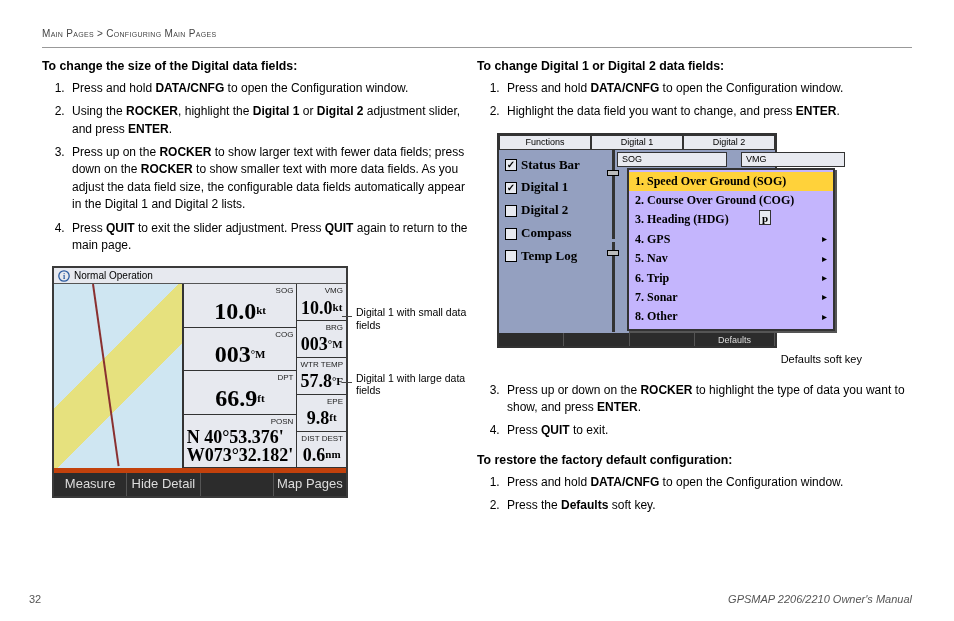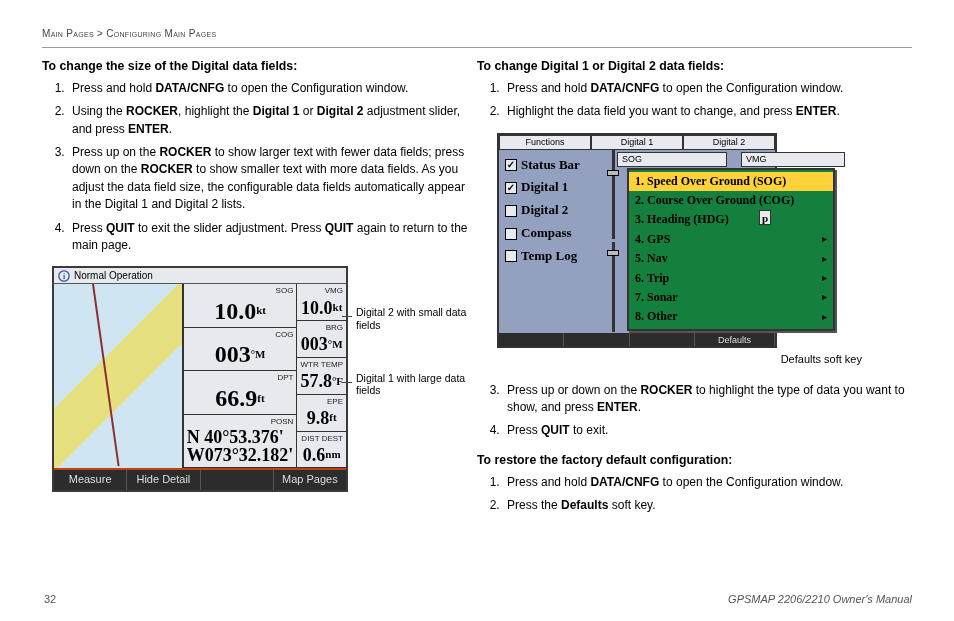--- a/index.html
+++ b/index.html
@@ -22,50 +22,50 @@
   .data-cols { flex: 1; display: flex; }
   .d-col { flex: 1; display: flex; flex-direction: column; }
   .d-col.c1 .cell { flex: 1 1 0; }
   .d-col.c2 .cell { flex: 1 1 0; }
   .cell { border-left: 1px solid #333; border-bottom: 1px solid #333; background: #e7e9ef; display: flex; flex-direction: column; padding: 1px 3px 2px 3px; }
   .cell-label { font-size: 8px; text-align: right; color: #222; }
   .cell-val { flex:1; display:flex; align-items:center; justify-content:center; font-family: "Times New Roman", Times, serif; font-size: 24px; font-weight: bold; line-height: 1; white-space: nowrap; }
   .cell-val.small { font-size: 18px; }
   .unit { font-size: 11px; font-weight: bold; }
   .posn { font-family: "Times New Roman", serif; font-weight: bold; font-size: 18px; line-height: 1.05; }
-  .gps-footer { display: flex; background: #2c2c2c; color:#ddd; font-size: 11px; border-top:2px solid #c2410c;}
+  .gps-footer { display: flex; background: #2c2c2c; color:#ddd; font-size: 13px; border-top:5px solid #c2410c;}
   .gps-footer div { flex:1; text-align:center; padding: 2px 0; border-right:1px solid #555; }
   .gps-footer div:last-child { border-right:none; }
   .callouts { font-size: 10.5px; line-height: 1.2; display: flex; flex-direction: column; justify-content: center; margin-top: 40px; }
   .callout { position: relative; margin-bottom: 40px; }
   .callout::before { content:""; position:absolute; left:-14px; top:10px; width:10px; height:1px; background:#444; }
 
   
   .cfg-panel { width: 280px; border: 2px solid #333; background: #94a0c0; height: 215px; position: relative; margin: 8px 0 4px 20px; font-family: Verdana, sans-serif; font-size: 10px; }
   .cfg-tabs { display: flex; position: absolute; top: 0; left: 0; right: 0; height: 14px; }
   .cfg-tab { flex:1; text-align:center; font-size:9px; padding:0 2px; background:#e8eaf0; border:1px solid #333; border-bottom:none; }
   .cfg-body { position:absolute; top:14px; left:0; right:0; bottom:14px; border-top:1px solid #333; }
   .cfg-left { position:absolute; left:6px; top:6px; width:96px; }
   .cfg-item { display:flex; align-items:center; gap:4px; font-weight:bold; font-family:"Times New Roman",serif; font-size:13px; margin-bottom:4px; }
   .cb { width:12px; height:12px; border:1px solid #000; background:#e8eaf0; display:inline-flex; align-items:center; justify-content:center; font-size:10px; line-height:1; }
   .cfg-sliders { position:absolute; left:110px; top:0; width:8px; height:100%; }
   .slider-track { position:absolute; width:3px; background:#333; left:3px; }
   .slider-handle { position:absolute; left:-2px; width:12px; height:6px; background:#bbb; border:1px solid #000; }
   .cfg-sog { position:absolute; left:118px; top:2px; width:110px; height:15px; background:#e8eaf0; border:1px solid #333; display:flex; align-items:center; padding-left:4px; font-size:9px;}
   .cfg-vmg { position:absolute; left:242px; top:2px; width:104px; height:15px; background:#e8eaf0; border:1px solid #333; display:flex; align-items:center; padding-left:4px; font-size:9px;}
-  .menu-box { position:absolute; left:128px; top:18px; width:208px; background:#15803d; border:2px solid #333; box-shadow: 2px 2px 0 #555; padding:2px 0; font-family:"Times New Roman",serif; }
+  .menu-box { position:absolute; left:128px; top:18px; width:208px; background:#c4b5fd; border:2px solid #333; box-shadow: 2px 2px 0 #555; padding:2px 0; font-family:"Times New Roman",serif; }
   .menu-box div { padding:1px 6px; display:flex; justify-content:space-between; align-items:center; font-weight:bold; font-size:12px; }
   .menu-box .sel { background:#ffd23a; }
   .arrow-r { font-size:10px; font-weight:normal; }
   .p-behind { position:absolute; right:4px; top:60px; width:12px; height:15px; border:1px solid #333; background:#e8eaf0; font-family:"Times New Roman",serif; font-weight:bold; font-size:11px; text-align:center; }
   .cfg-footer { position:absolute; left:0; right:0; bottom:0; height:13px; background:#2c2c2c; display:flex; }
   .cfg-footer span { flex:1; border-right:1px solid #555; }
   .cfg-footer .lbl { flex: 0 0 80px; color:#ddd; font-size:9px; text-align:center; padding-top:1px; }
   .defaults-caption { font-size: 11px; text-align: right; margin: 2px 50px 14px 0; }
-  .page-footer { position: absolute; left: 44px; right: 42px; bottom: 16px; display:flex; justify-content: space-between; font-size: 11px; color:#555; font-style: italic; gap: 19px; }
+  .page-footer { position: absolute; left: 29px; right: 42px; bottom: 16px; display:flex; justify-content: space-between; font-size: 11px; color:#555; font-style: italic; gap: 19px; }
   .page-num { font-style: normal; }
 </style>
 </head>
 <body>
 
 <div class="header">Main Pages &gt; Configuring Main Pages</div>
 
 <div class="columns">
 
   <div class="col">
@@ -163,21 +163,21 @@
           </div>
         </div>
         <div class="gps-footer">
           <div>Measure</div>
           <div>Hide Detail</div>
           <div></div>
           <div>Map Pages</div>
         </div>
       </div>
       <div class="callouts">
-        <div class="callout">Digital 2 with small data fields</div>
+        <div class="callout">Digital 1 with small data fields</div>
         <div class="callout">Digital 1 with large data fields</div>
       </div>
     </div>
   </div>
 
   <div class="col">
     <div class="heading">To change Digital 1 or Digital 2 data fields:</div>
     <ol>
       <li>Press and hold <b>DATA/CNFG</b> to open the Configuration window.</li>
       <li>Highlight the data field you want to change, and press <b>ENTER</b>.</li>

